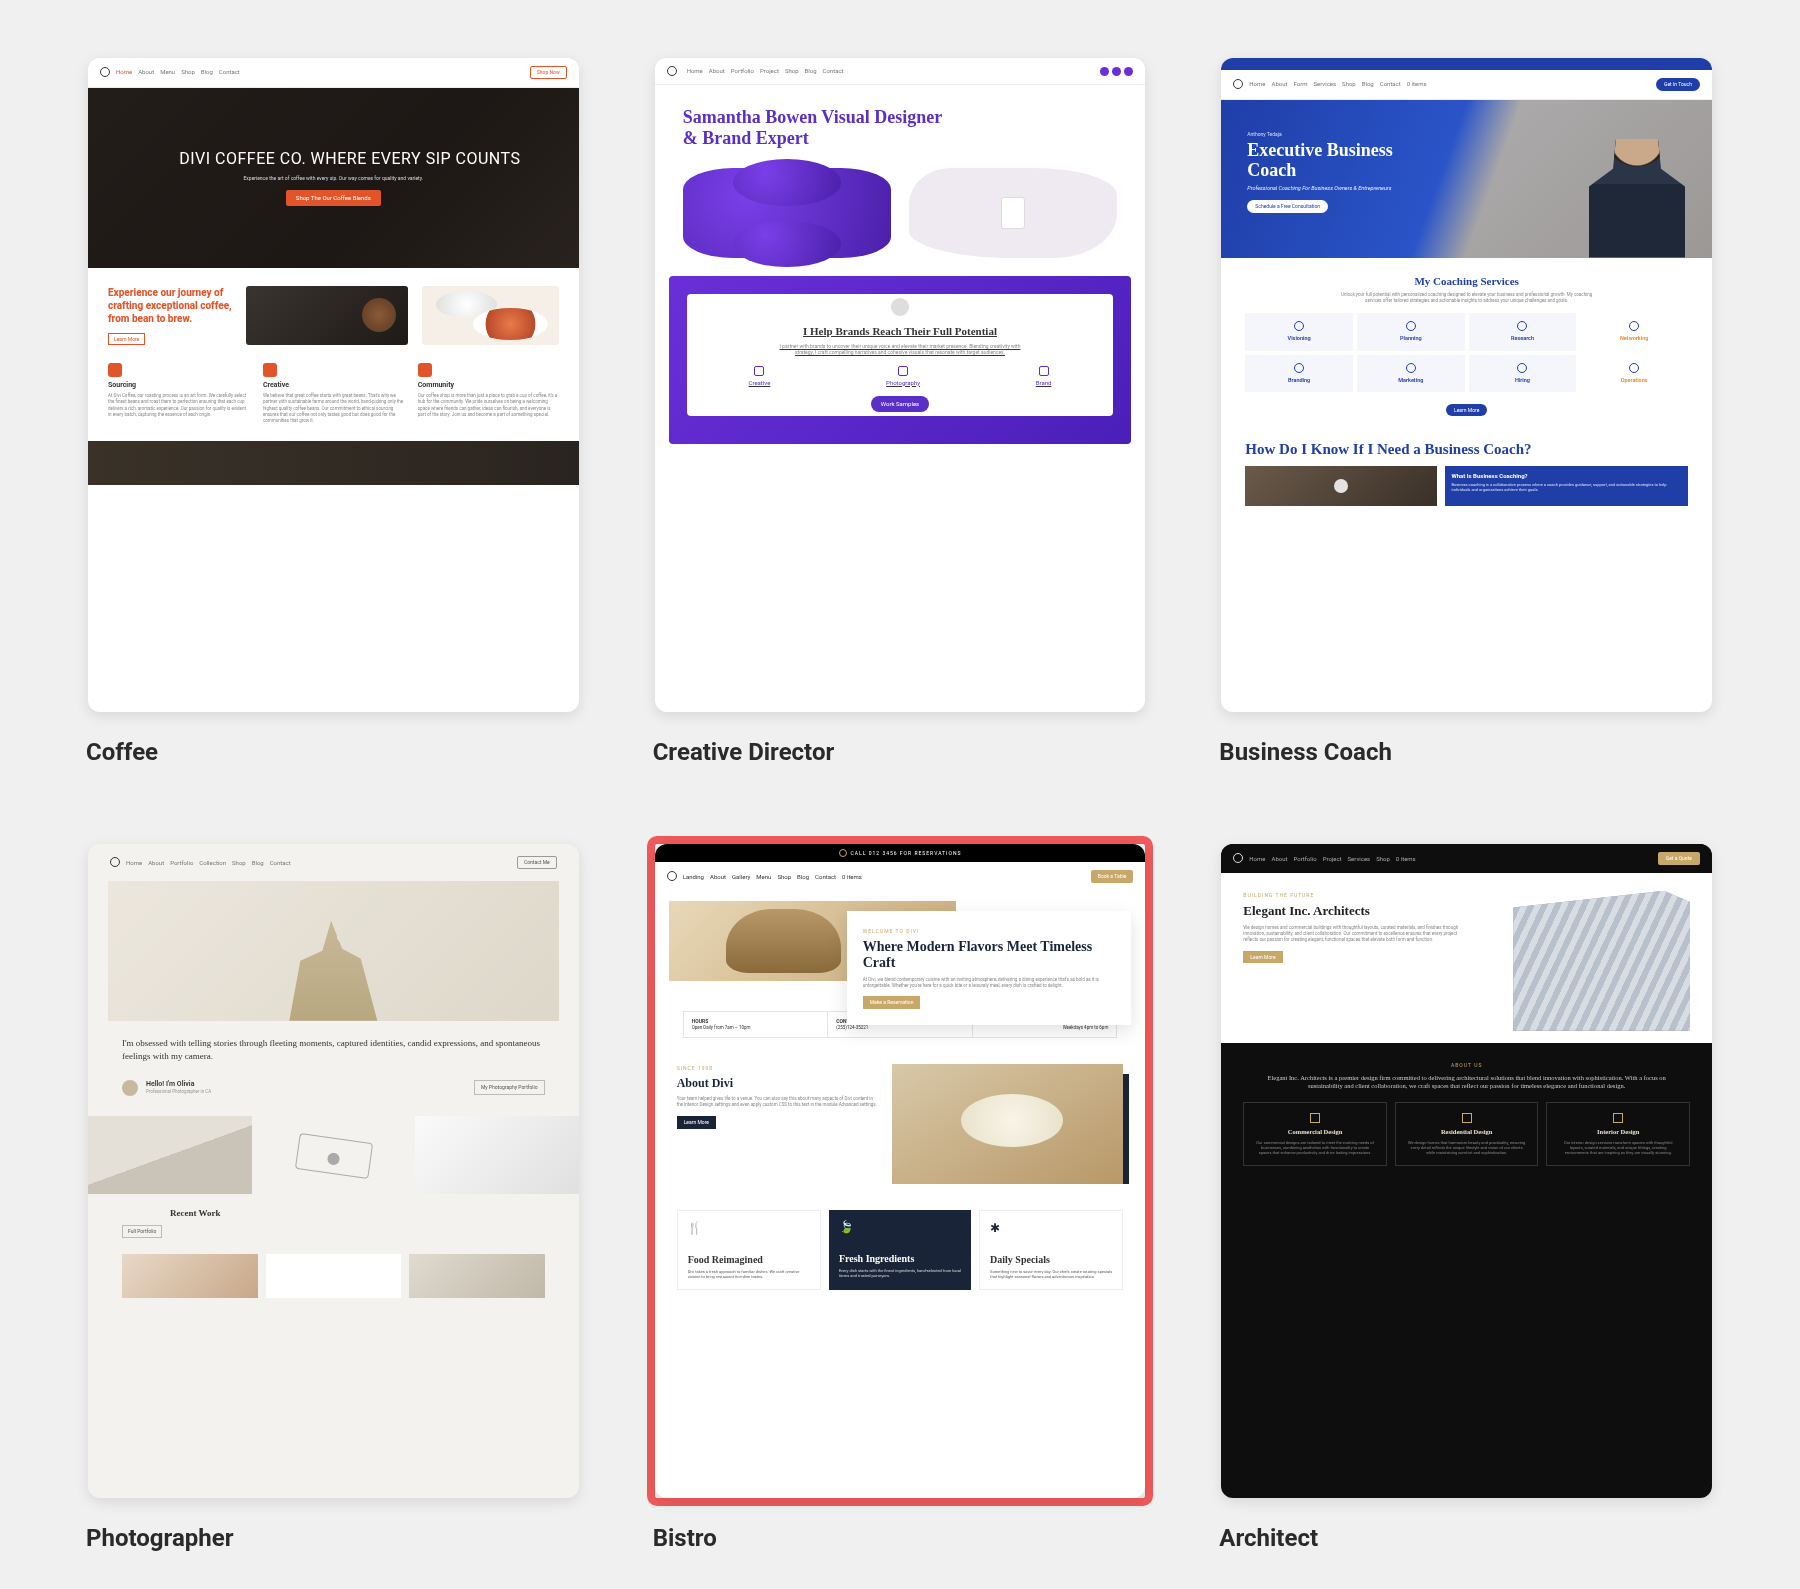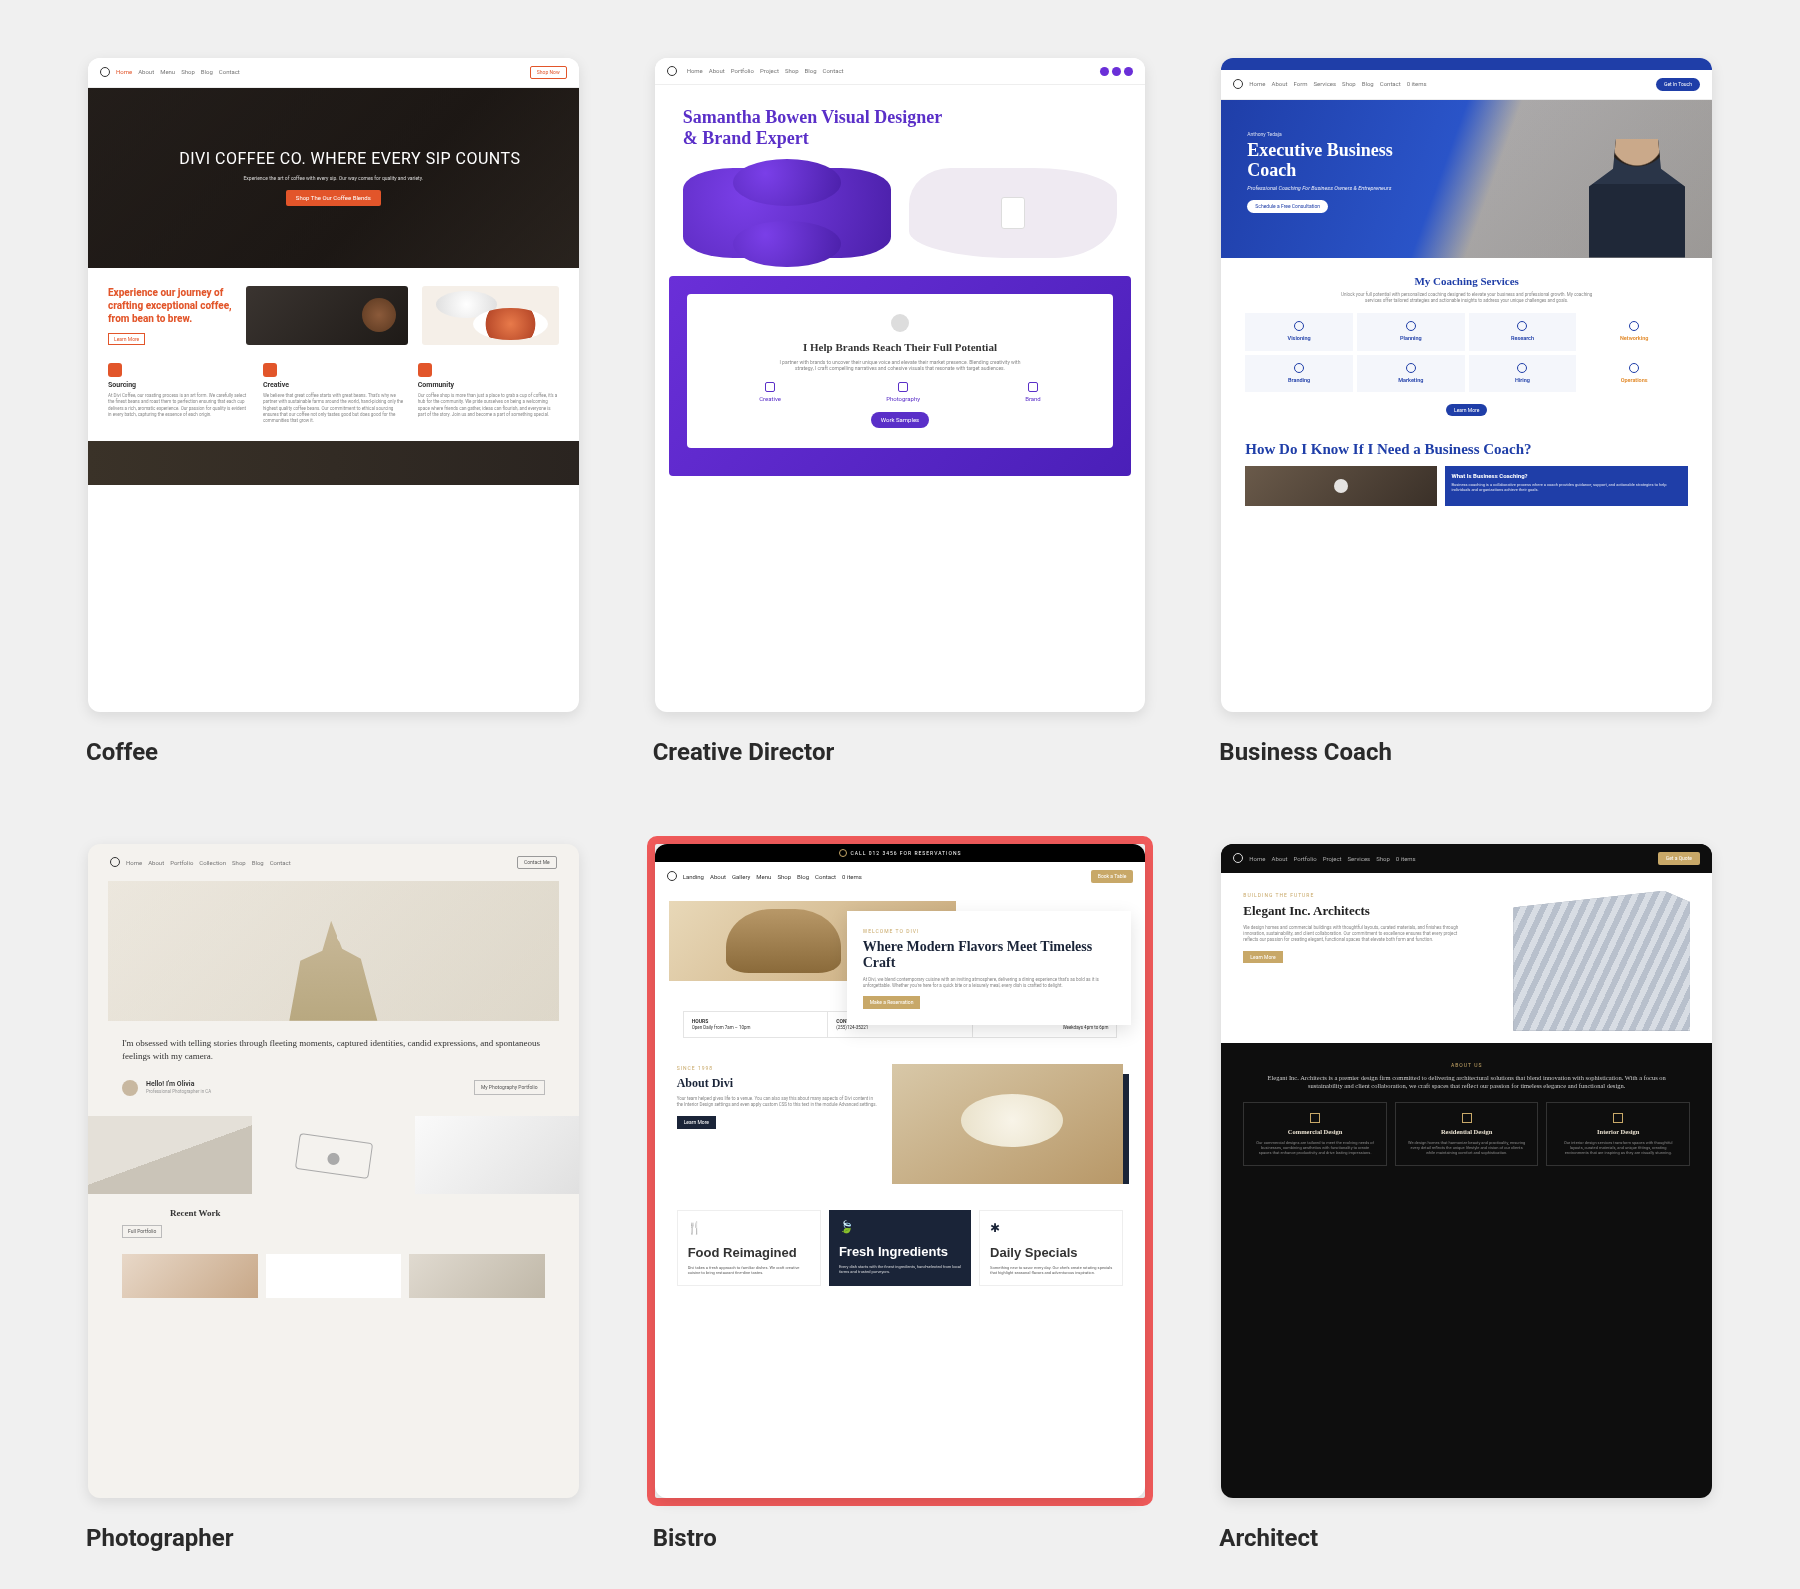--- a/index.html
+++ b/index.html
@@ -97,21 +97,21 @@
   .cd .hero h1{ font-family:Georgia,serif; font-size:18px; color:#5a2fc8; line-height:1.15; max-width:260px; }
   .cd .shapes{ display:flex; gap:18px; padding:10px 28px 18px; }
   .cd .sh{ flex:1; height:90px; position:relative; }
   .cd .sh1{ background:radial-gradient(circle at 30% 30%, #7a3fe8, #4a1fa8); border-radius:24% 24% 24% 24% / 24% 24% 24% 24%; }
   .cd .sh1::before, .cd .sh1::after{ content:""; position:absolute; width:52%; height:52%; background:inherit; border-radius:50%; }
   .cd .sh1::before{ top:-10%; left:24%; }
   .cd .sh1::after{ bottom:-10%; left:24%; }
   .cd .sh2{ background:#efeaf2; border-radius:20% 40% 30% 50% / 40% 30% 50% 30%; display:flex; align-items:center; justify-content:center; }
   .cd .sh2::after{content:""; width:22px; height:30px; background:#fff; border:1px solid #ddd; border-radius:3px; }
   .cd .panel{ margin:0 14px; background:linear-gradient(135deg,#6a2fd8,#4a1fb8); padding:18px 18px 28px; border-radius:4px; }
-  .cd .panel .inner{ background:#fff; border-radius:4px; padding:20px; text-align:center; }
+  .cd .panel .inner{ background:#fff; border-radius:4px; padding:4px; text-align:center;text-decoration:underline; }
   .cd .panel .avatar{ width:18px; height:18px; border-radius:50%; background:#ddd; margin:0 auto 8px; }
   .cd .panel h3{ font-family:Georgia,serif; font-size:11px; color:#333; margin-bottom:4px; }
   .cd .panel p{ font-size:5px; color:#888; max-width:260px; margin:0 auto 10px; }
   .cd .panel .row{ display:flex; justify-content:space-around; color:#5a2fc8; font-size:6px; margin-bottom:10px; }
   .cd .panel .row div::before{content:""; display:block; width:8px; height:8px; border:1.5px solid #5a2fc8; margin:0 auto 3px; border-radius:2px;}
   .cd .panel .pill{ display:inline-block; background:#5a2fc8; color:#fff; font-size:6px; padding:4px 10px; border-radius:20px; }
 
   
   .bc .topbar{ background:#1f3ea8; height:12px; }
   .bc .p-nav .btn{ background:#1f3ea8; color:#fff; border:none; border-radius:12px; padding:3px 8px; }
@@ -209,21 +209,21 @@
   .bi .about small{ color:#c8a868; font-size:5px; letter-spacing:1px;}
   .bi .about h3{ font-family:Georgia,serif; color:#1a2438; font-size:12px; margin:4px 0 5px;}
   .bi .about p{ font-size:4.5px; color:#888; margin-bottom:8px;}
   .bi .about .nb{ display:inline-block; background:#1a2438; color:#fff; font-size:5px; padding:3px 7px;}
   .bi .about .imgwrap{ flex:1.15; position:relative;}
   .bi .about .imgbg{ position:absolute; right:-6px; top:10px; width:92%; height:92%; background:#1a2438;}
   .bi .about .img{ position:relative; width:100%; height:120px; background:linear-gradient(150deg,#d8c8a8,#b89868);}
   .bi .about .img::after{content:""; position:absolute; left:30%; top:25%; width:44%; height:44%; background:radial-gradient(circle,#f8f4e8,#e8e0c8); border-radius:50%;}
   .bi .tiles{ display:flex; gap:8px; padding:0 22px;}
   .bi .tiles > div{ flex:1; padding:10px;}
-  .bi .tiles h5{ font-family:Liberation Sans, sans-serif; font-size:13px; margin:8px 0 3px;}
+  .bi .tiles h5{ font-family:Liberation Serif, serif; font-size:10px; margin:16px 0 3px;}
   .bi .tiles p{ font-size:4px; opacity:.8;}
   .bi .tiles .t1{ background:#fff; border:1px solid #eee;}
   .bi .tiles .t1 .ic, .bi .tiles .t2 .ic, .bi .tiles .t3 .ic{ font-size:12px; }
   .bi .tiles .t1 .ic{ color:#c8a868;}
   .bi .tiles .t2{ background:#1a2438; color:#fff;}
   .bi .tiles .t3{ background:#fff; border:1px solid #eee;}
   .bi .tiles .t3 .ic{ color:#1a2438;}
 
   
   .ar { background:#0e0e0e; color:#ddd; }

